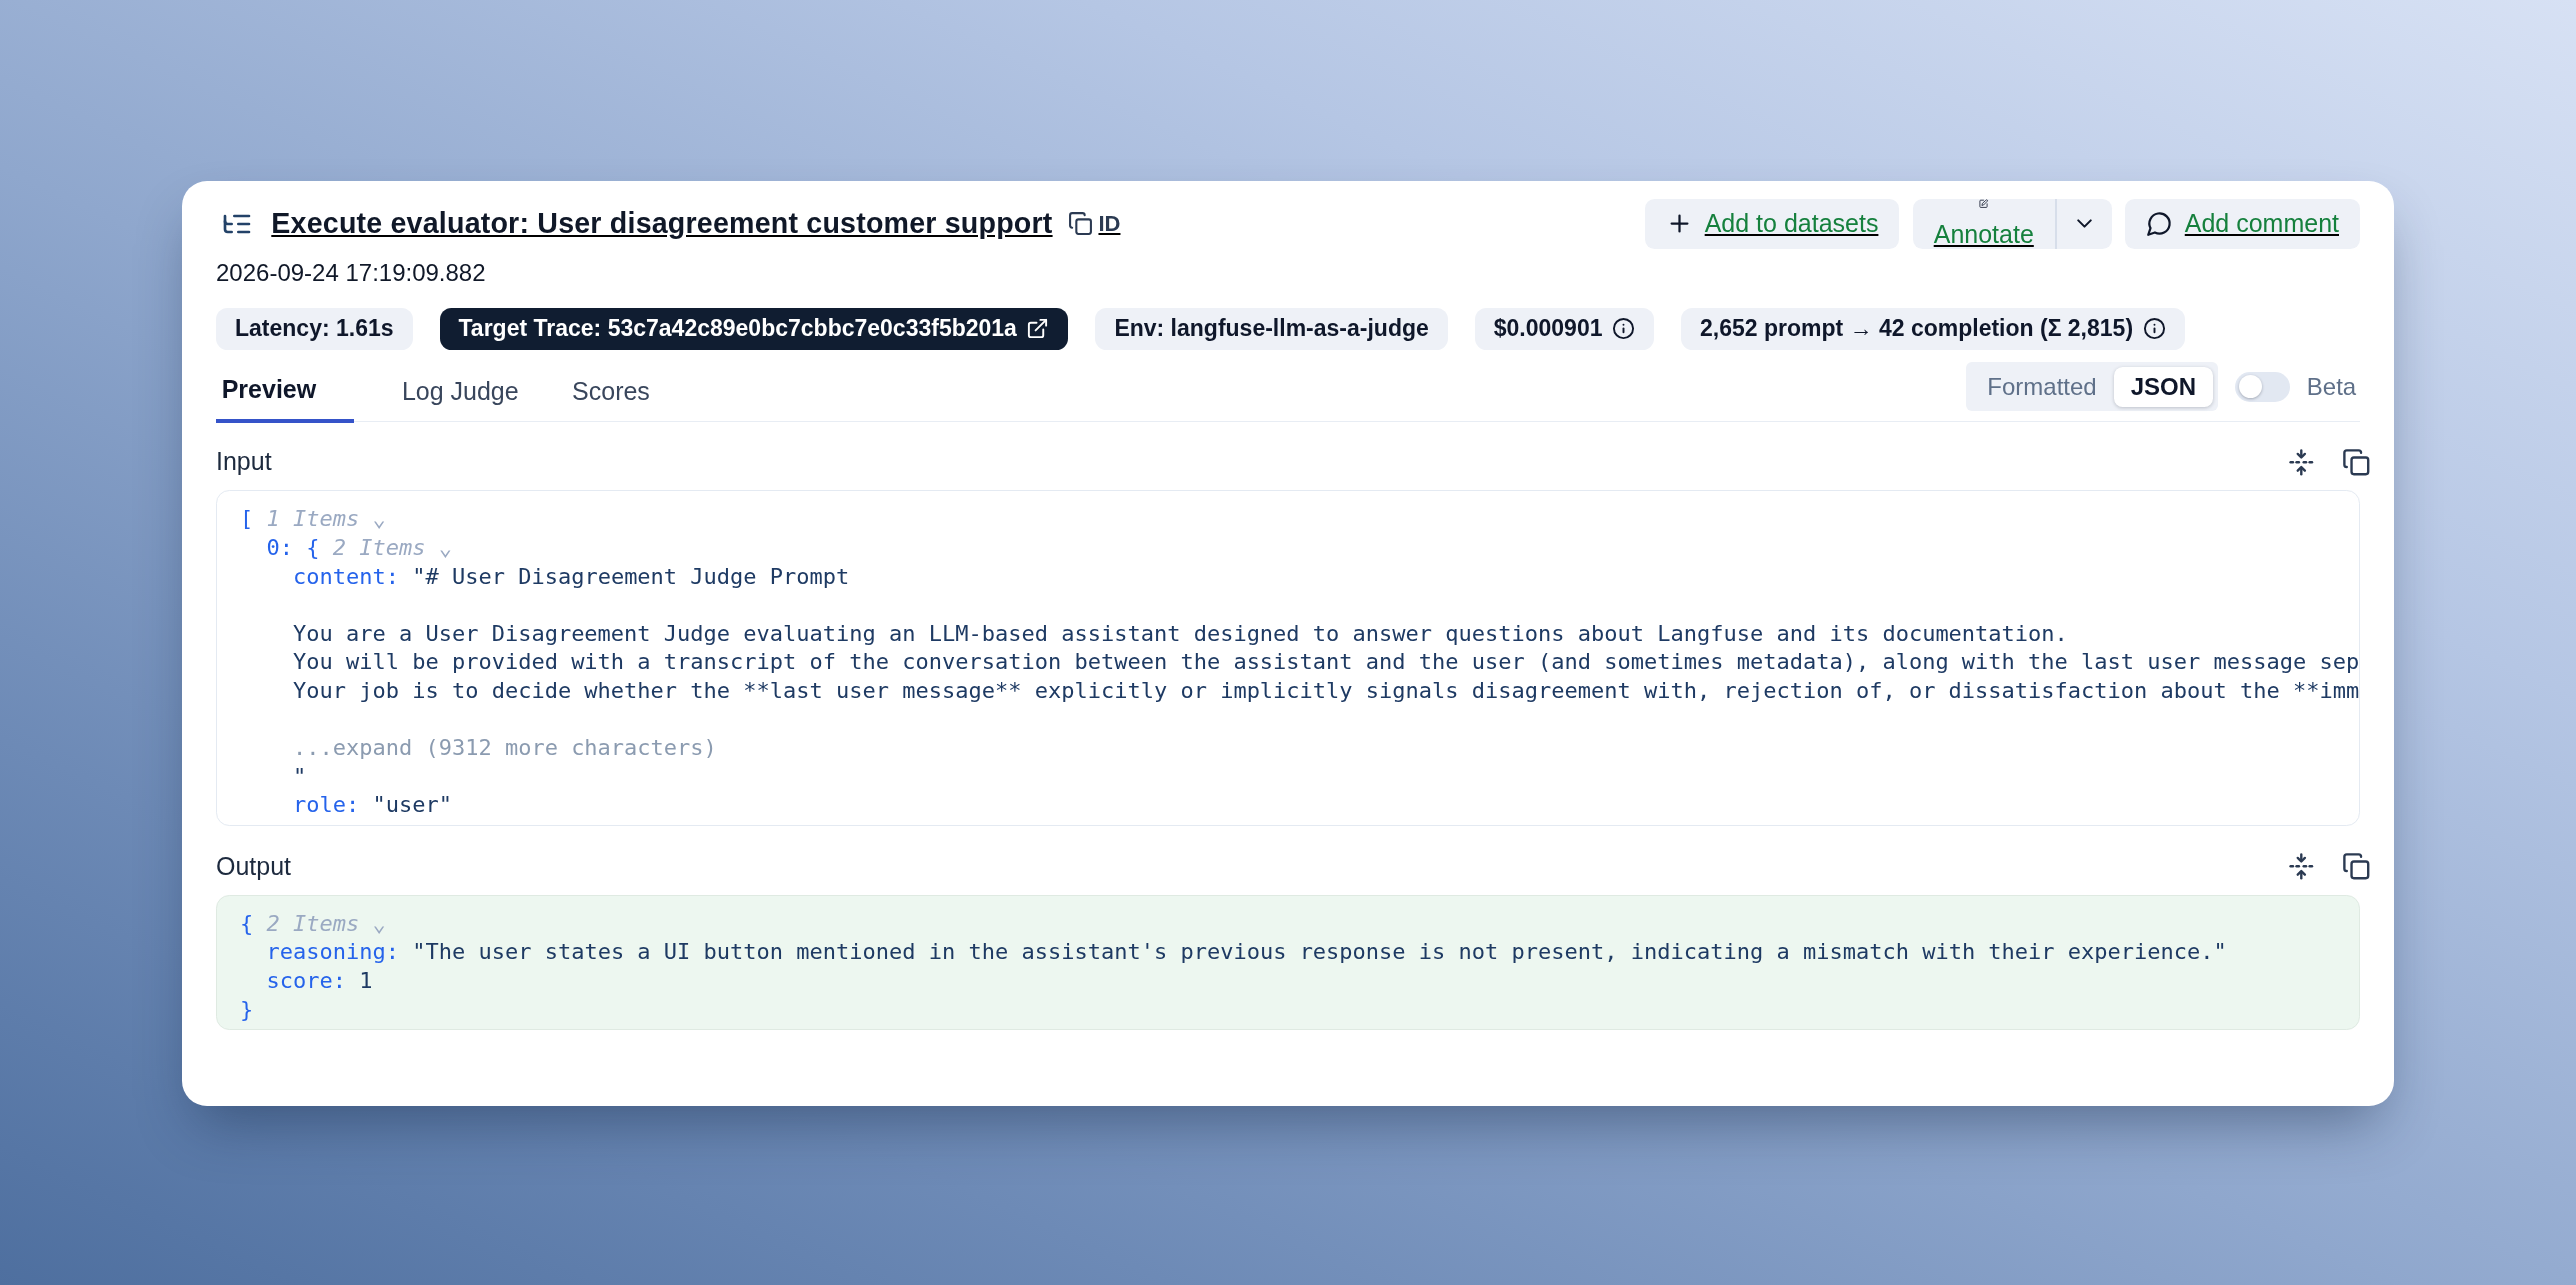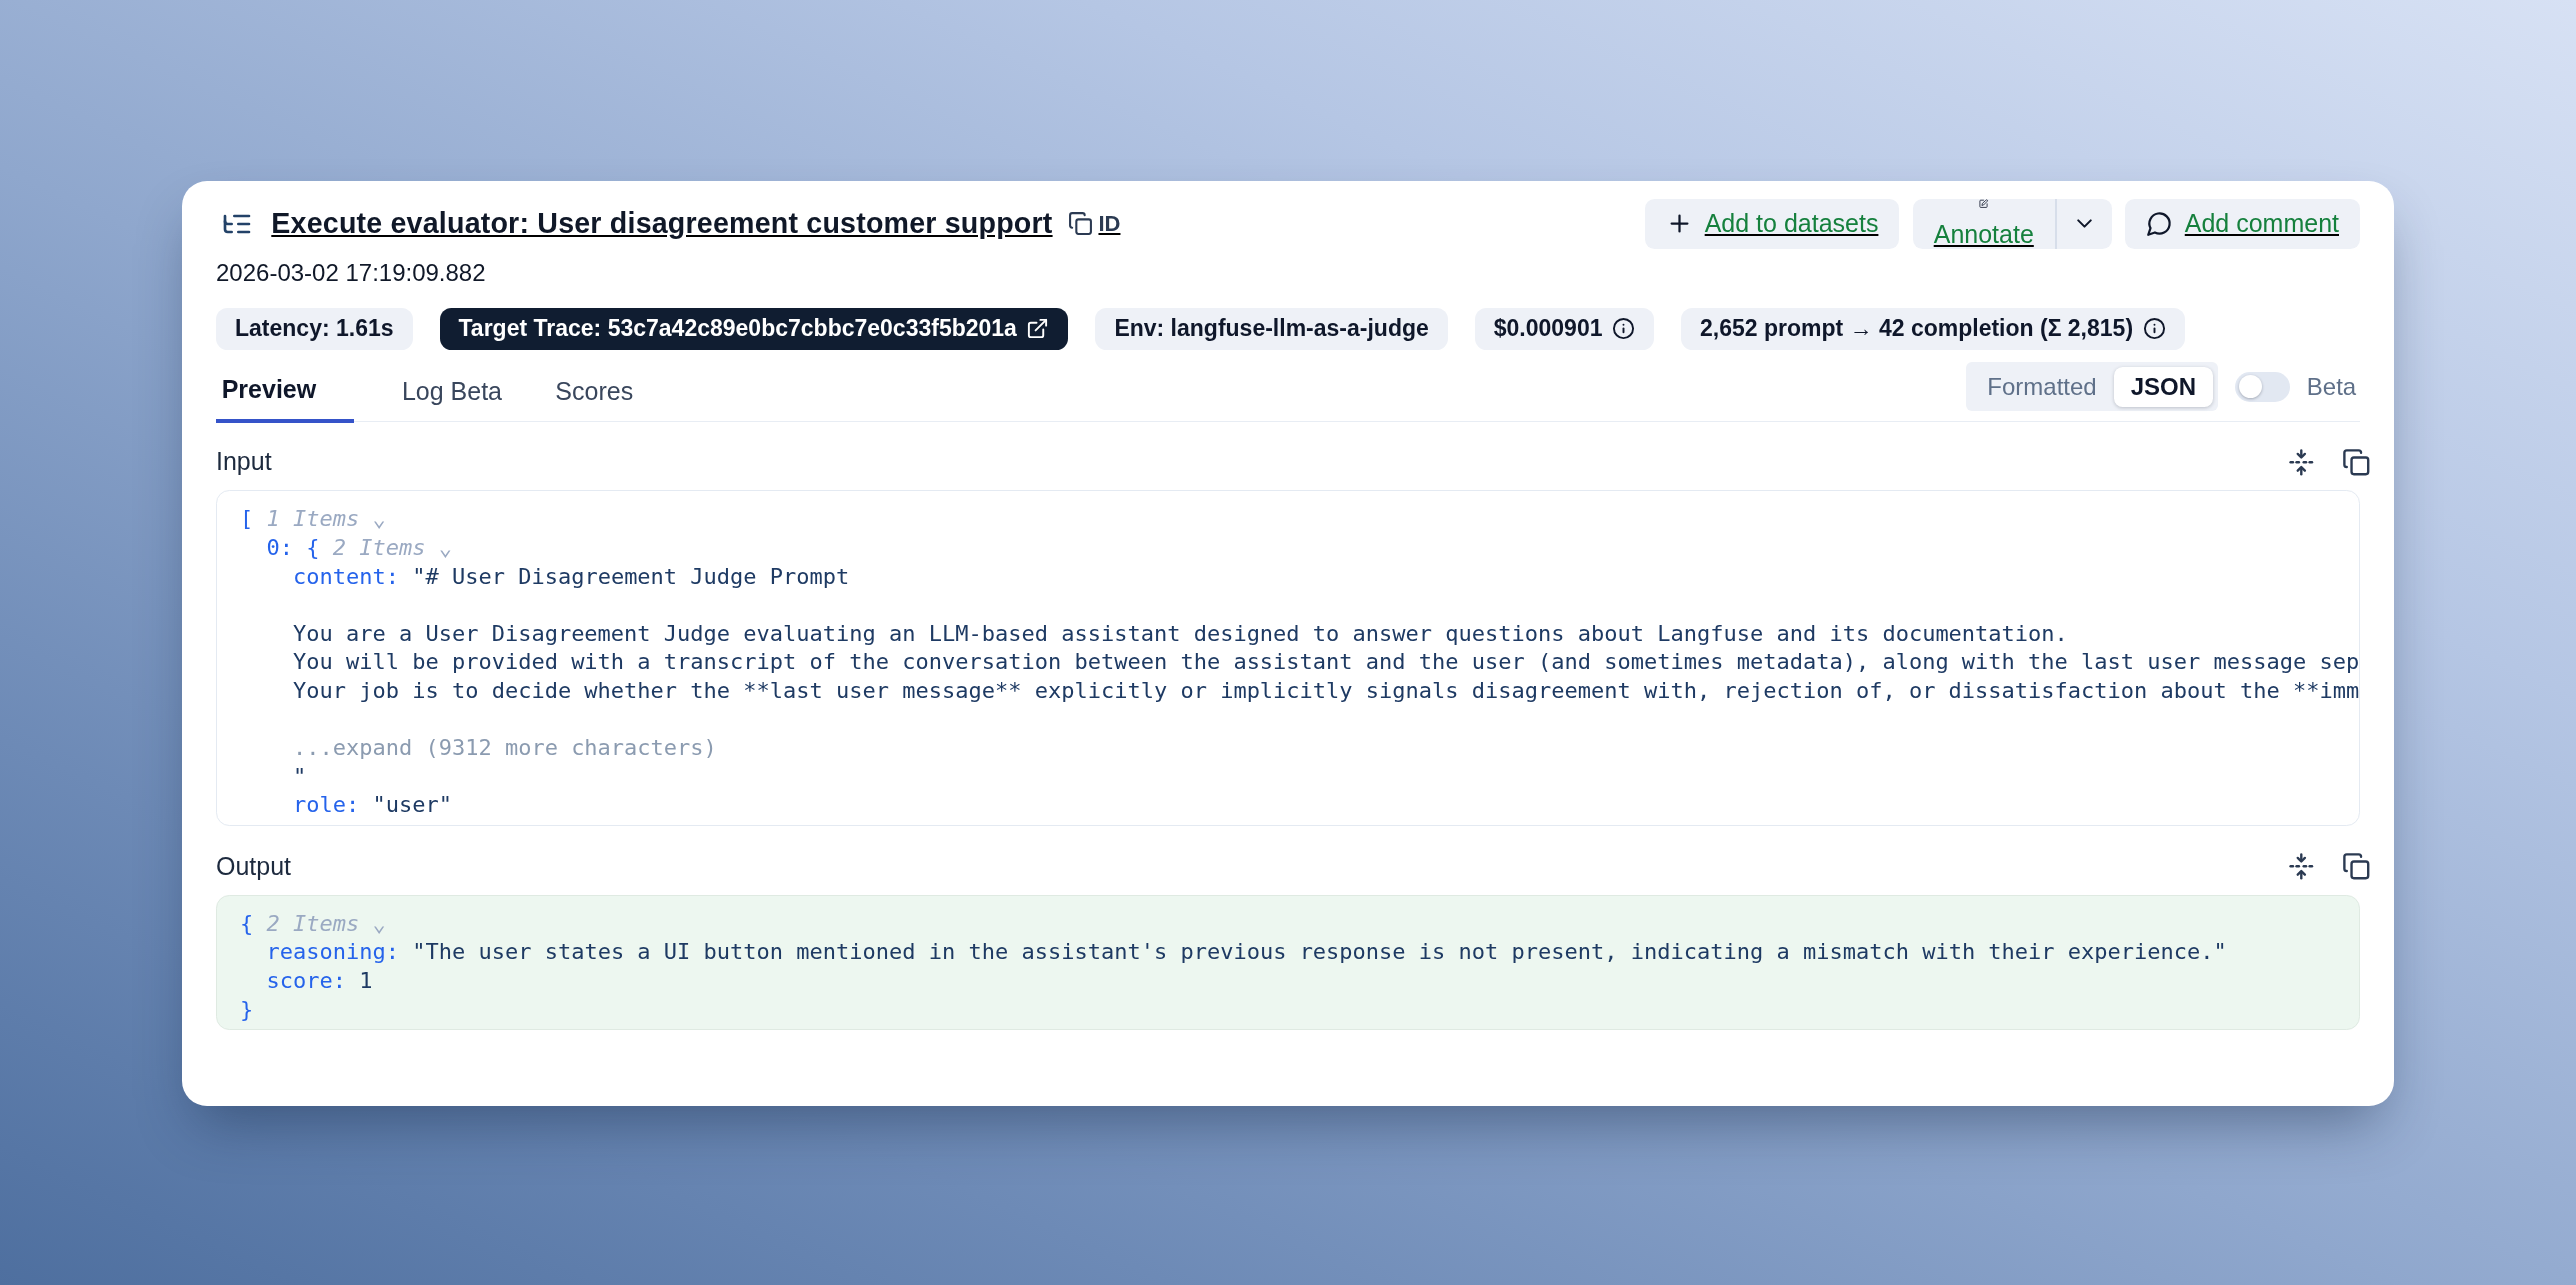--- a/index.html
+++ b/index.html
@@ -126,21 +126,21 @@
       </div>
       <button class="btn">
         <svg width="27" height="27" viewBox="0 0 24 24" fill="none" stroke-width="2" stroke-linecap="round" stroke-linejoin="round">
           <path d="M7.9 20A9 9 0 1 0 4 16.1L2 22Z"></path>
         </svg>
         <span>Add comment</span>
       </button>
     </div>
   </div>
 
-  <div class="timestamp">2026-03-02 17:19:09.882</div>
+  <div class="timestamp">2026-09-24 17:19:09.882</div>
 
   <div class="badge-row">
     <div class="pill">
       <span>Latency: 1.61s</span>
     </div>
     <div class="pill dark">
       <span>Target Trace: 53c7a42c89e0bc7cbbc7e0c33f5b201a</span>
       <svg width="23" height="23" viewBox="0 0 24 24" fill="none" stroke-width="2" stroke-linecap="round" stroke-linejoin="round">
         <path d="M15 3h6v6"></path>
           <path d="M10 14 21 3"></path>
@@ -167,21 +167,21 @@
           <circle cx="12" cy="12" r="10"></circle>
             <path d="M12 16v-4"></path>
             <path d="M12 8h.01"></path>
         </svg>
       </span>
     </div>
   </div>
 
   <div class="tab-row">
     <div class="tab active">Preview</div>
-    <div class="tab">Log Beta</div>
+    <div class="tab">Log Judge</div>
     <div class="tab">Scores</div>
     <div class="view-controls">
       <div class="segmented">
         <div class="seg-opt">Formatted</div>
         <div class="seg-opt selected">JSON</div>
       </div>
       <div class="switch">
           <div class="thumb"></div>
         </div>
       <div class="beta-label">Beta</div>

